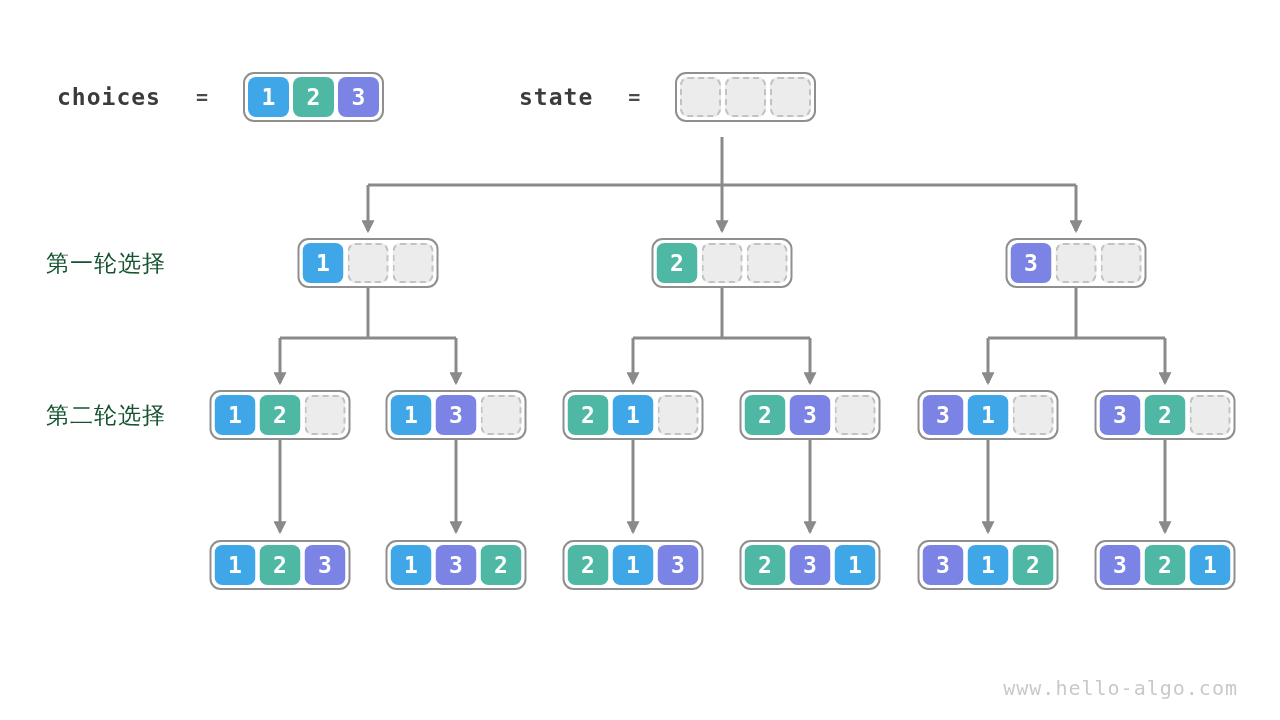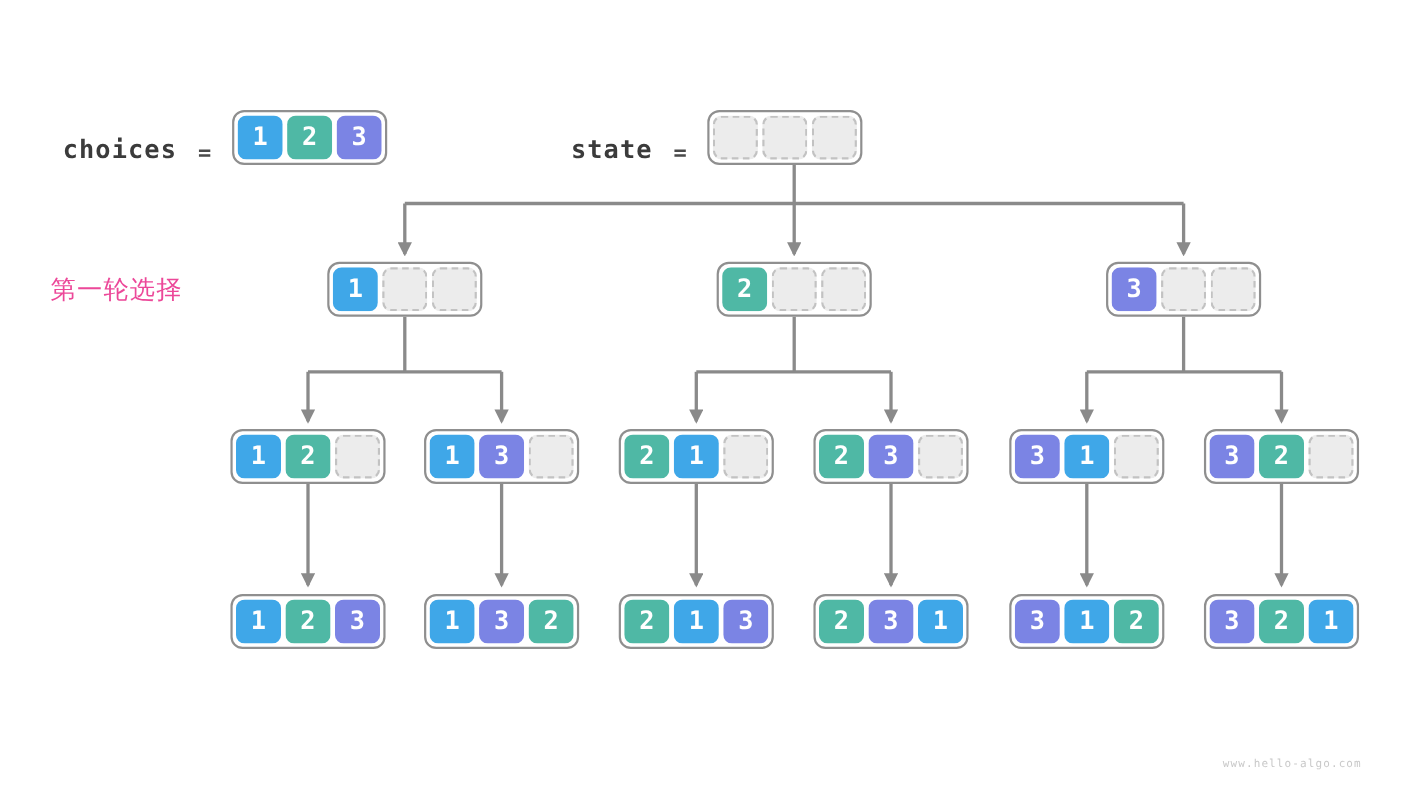--- a/index.html
+++ b/index.html
@@ -3,21 +3,21 @@
 <meta charset="utf-8">
 <style>
   html,body{margin:0;padding:0;background:#ffffff;}
   .stage{
     position:relative;width:1280px;height:720px;background:#ffffff;
     overflow:hidden;font-family:"Liberation Sans", sans-serif;
   }
   #connectors{position:absolute;left:0;top:0;pointer-events:none;}
   
   .hgroup{
-    position:absolute;top:98px;height:52px;display:flex;align-items:flex-end;gap:19px;
+    position:absolute;top:71px;height:52px;display:flex;align-items:center;gap:35px;
   }
   .code-label{
     font-family:"DejaVu Sans Mono", monospace;font-weight:700;font-size:23px;
     color:#3b3b3b;letter-spacing:1px;
   }
   .eq{
     font-family:"DejaVu Sans Mono", monospace;font-weight:700;font-size:20px;color:#4a4a4a;
   }
   
   .node-box{
@@ -31,25 +31,25 @@
     display:flex;align-items:center;justify-content:center;
     font-family:"DejaVu Sans Mono", monospace;font-weight:700;font-size:23px;color:#ffffff;
   }
   .cell.filled{border:2px solid transparent;}
   .cell.c1{background:var(--c1);}
   .cell.c2{background:var(--c2);}
   .cell.c3{background:var(--c3);}
   .cell.empty{background:var(--empty-fill);border:2px dashed var(--empty-border);}
   .row-label{
     position:absolute;left:46px;transform:translateY(-50%);
-    font-size:23px;color:#ec4899;font-weight:500;letter-spacing:1px;white-space:nowrap;
+    font-size:23px;color:#14532d;font-weight:500;letter-spacing:1px;white-space:nowrap;
   }
   .footer{
     position:absolute;right:42px;bottom:20px;
-    font-family:"DejaVu Sans Mono", monospace;font-size:10px;color:#c9c9c9;letter-spacing:1px;
+    font-family:"DejaVu Sans Mono", monospace;font-size:20px;color:#c9c9c9;letter-spacing:1px;
   }
 </style>
 </head>
 <body>
 
 <div class="stage" style="--c1: #3FA7E8; --c2: #4FB8A5; --c3: #7B84E4; --empty-fill: #ECECEC; --empty-border: #C2C2C2; --box-border: #8F8F8F;">
 
   <svg id="connectors" width="1280" height="720" viewBox="0 0 1280 720">
       <defs>
         <marker id="ah" viewBox="0 0 12 12" refX="10" refY="6" markerWidth="13" markerHeight="13" markerUnits="userSpaceOnUse" orient="auto">
@@ -95,20 +95,21 @@
     <span class="code-label">state</span>
     <span class="eq">=</span>
     <span id="state-box-slot"><div class="node-box">
           <div class="cell empty"></div>
           <div class="cell empty"></div>
           <div class="cell empty"></div>
         </div></span>
   </div>
 
   <div class="row-label" style="top:263px">第一轮选择</div>
+  <div class="row-label" style="top:415px">第二轮选择</div>
 
   <div id="nodes">
       <div class="node-box abs" style="left: 368px; top: 238px;">
         <div class="cell filled c1">1</div>
         <div class="cell empty"></div>
         <div class="cell empty"></div>
       </div>
       <div class="node-box abs" style="left: 722px; top: 238px;">
         <div class="cell filled c2">2</div>
         <div class="cell empty"></div>

